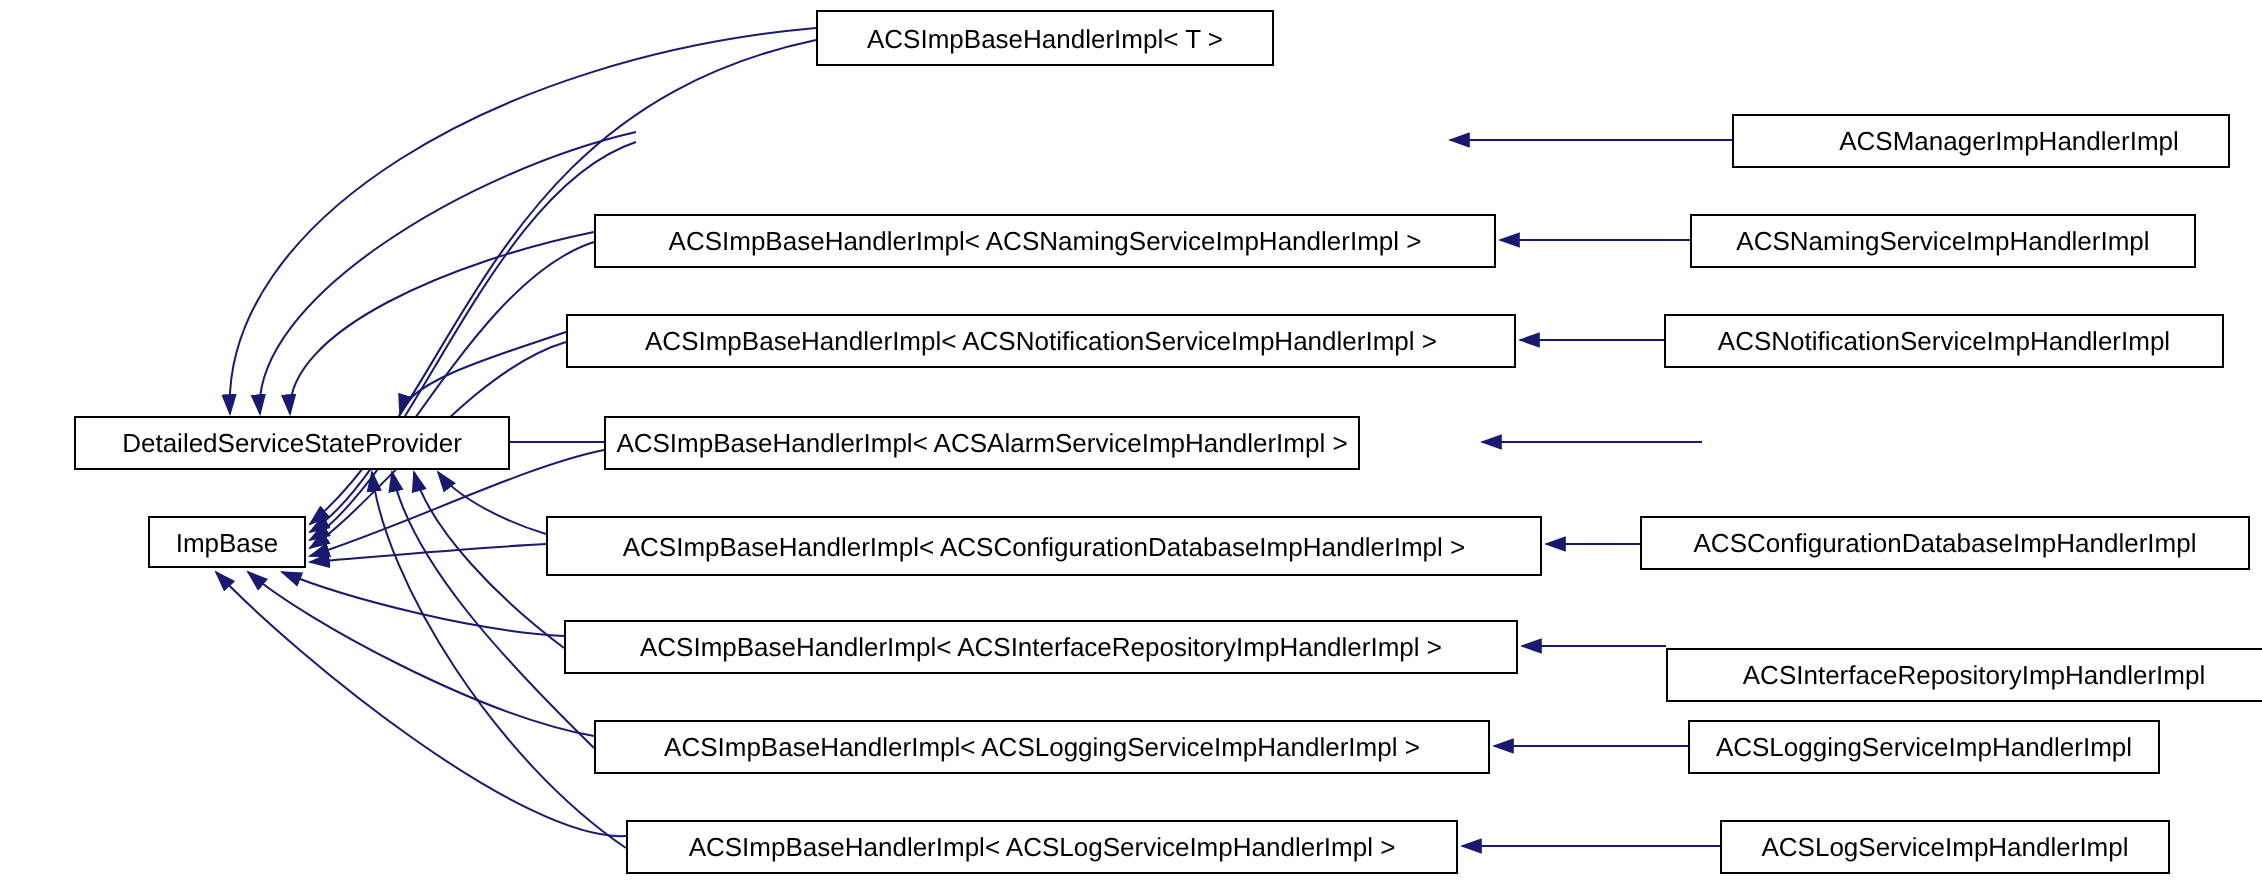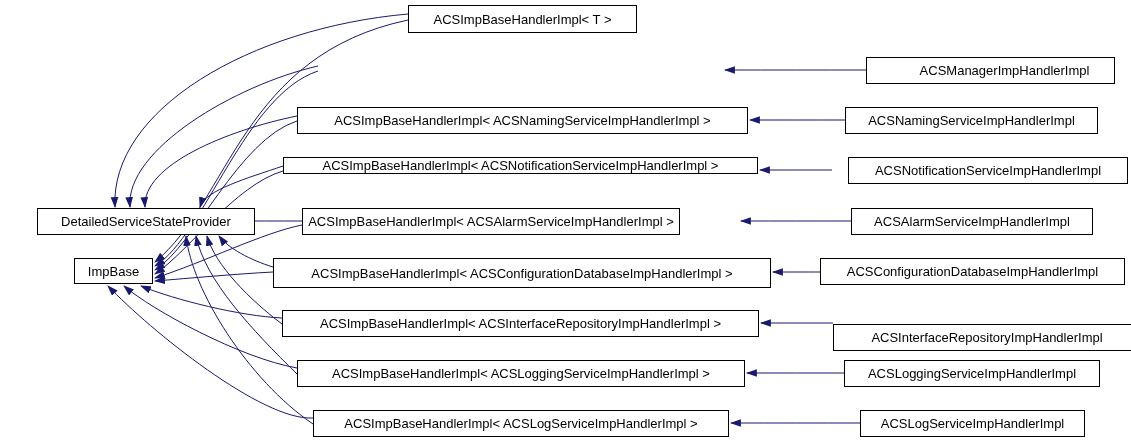--- a/index.html
+++ b/index.html
@@ -66,27 +66,26 @@
       <path d="M851,221 C815,221 778,221 741,221" fill="none" stroke="#191970" stroke-width="1" marker-end="url(#arrowhead)"></path>
       <path d="M820,272 C805,272 789,272 773,272" fill="none" stroke="#191970" stroke-width="1" marker-end="url(#arrowhead)"></path>
       <path d="M833,323 C809,323 785,323 761,323" fill="none" stroke="#191970" stroke-width="1" marker-end="url(#arrowhead)"></path>
       <path d="M844,373 C812,373 779,373 747,373" fill="none" stroke="#191970" stroke-width="1" marker-end="url(#arrowhead)"></path>
       <path d="M860,423 C818,423 775,423 731,423" fill="none" stroke="#191970" stroke-width="1" marker-end="url(#arrowhead)"></path>
     </svg>
     <div class="class-node" style="left: 5px; top: 208px; width: 218px; height: 27px; margin-left: 32px;">DetailedServiceStateProvider</div>
     <div class="class-node" style="left: 74px; top: 258px; width: 79px; height: 26px;">ImpBase</div>
     <div class="class-node" style="left: 408px; top: 5px; width: 229px; height: 28px;">ACSImpBaseHandlerImpl&lt; T &gt;</div>
     <div class="class-node" style="left: 297px; top: 107px; width: 451px; height: 27px; text-align: center;">ACSImpBaseHandlerImpl&lt; ACSNamingServiceImpHandlerImpl &gt;</div>
-    <div class="class-node" style="left: 283px; top: 157px; width: 475px; height: 17px;">ACSImpBaseHandlerImpl&lt; ACSNotificationServiceImpHandlerImpl &gt;</div>
+    <div class="class-node" style="left: 283px; top: 157px; width: 475px; height: 27px;">ACSImpBaseHandlerImpl&lt; ACSNotificationServiceImpHandlerImpl &gt;</div>
     <div class="class-node" style="left: 302px; top: 208px; width: 378px; height: 27px;">ACSImpBaseHandlerImpl&lt; ACSAlarmServiceImpHandlerImpl &gt;</div>
     <div class="class-node" style="left: 273px; top: 258px; width: 498px; height: 30px;">ACSImpBaseHandlerImpl&lt; ACSConfigurationDatabaseImpHandlerImpl &gt;</div>
     <div class="class-node" style="left: 297px; top: 360px; width: 448px; height: 27px;">ACSImpBaseHandlerImpl&lt; ACSLoggingServiceImpHandlerImpl &gt;</div>
     <div class="class-node" style="left: 282px; top: 310px; width: 477px; height: 27px;">ACSImpBaseHandlerImpl&lt; ACSInterfaceRepositoryImpHandlerImpl &gt;</div>
     <div class="class-node" style="left: 313px; top: 410px; width: 416px; height: 27px;">ACSImpBaseHandlerImpl&lt; ACSLogServiceImpHandlerImpl &gt;</div>
     <div class="class-node" style="left: 866px; top: 57px; width: 249px; height: 27px; padding-left: 28px;">ACSManagerImpHandlerImpl</div>
     <div class="class-node" style="left: 845px; top: 107px; width: 253px; height: 27px;">ACSNamingServiceImpHandlerImpl</div>
-    <div class="class-node" style="left: 832px; top: 157px; width: 280px; height: 27px; margin-left: 16px;">ACSNotificationServiceImpHandlerImpl</div>
-    <div class="class-node" style="left: 851px; top: 208px; width: 242px; height: 27px;">ACSAlarmServiceImpHandlerImpl</div>
+    <div class="class-node" style="left: 832px; top: 157px; width: 280px; height: 27px;">ACSNotificationServiceImpHandlerImpl</div>
     <div class="class-node" style="left: 820px; top: 258px; width: 305px; height: 27px;">ACSConfigurationDatabaseImpHandlerImpl</div>
     <div class="class-node" style="left: 833px; top: 324px; width: 308px; height: 27px;">ACSInterfaceRepositoryImpHandlerImpl</div>
-    <div class="class-node" style="left: 844px; top: 360px; width: 256px; height: 27px;">ACSLoggingServiceImpHandlerImpl</div>
+    <div class="class-node" style="left: 844px; top: 360px; width: 236px; height: 27px;">ACSLoggingServiceImpHandlerImpl</div>
     <div class="class-node" style="left: 860px; top: 410px; width: 225px; height: 27px;">ACSLogServiceImpHandlerImpl</div>
   </div>
 
 </body></html>

